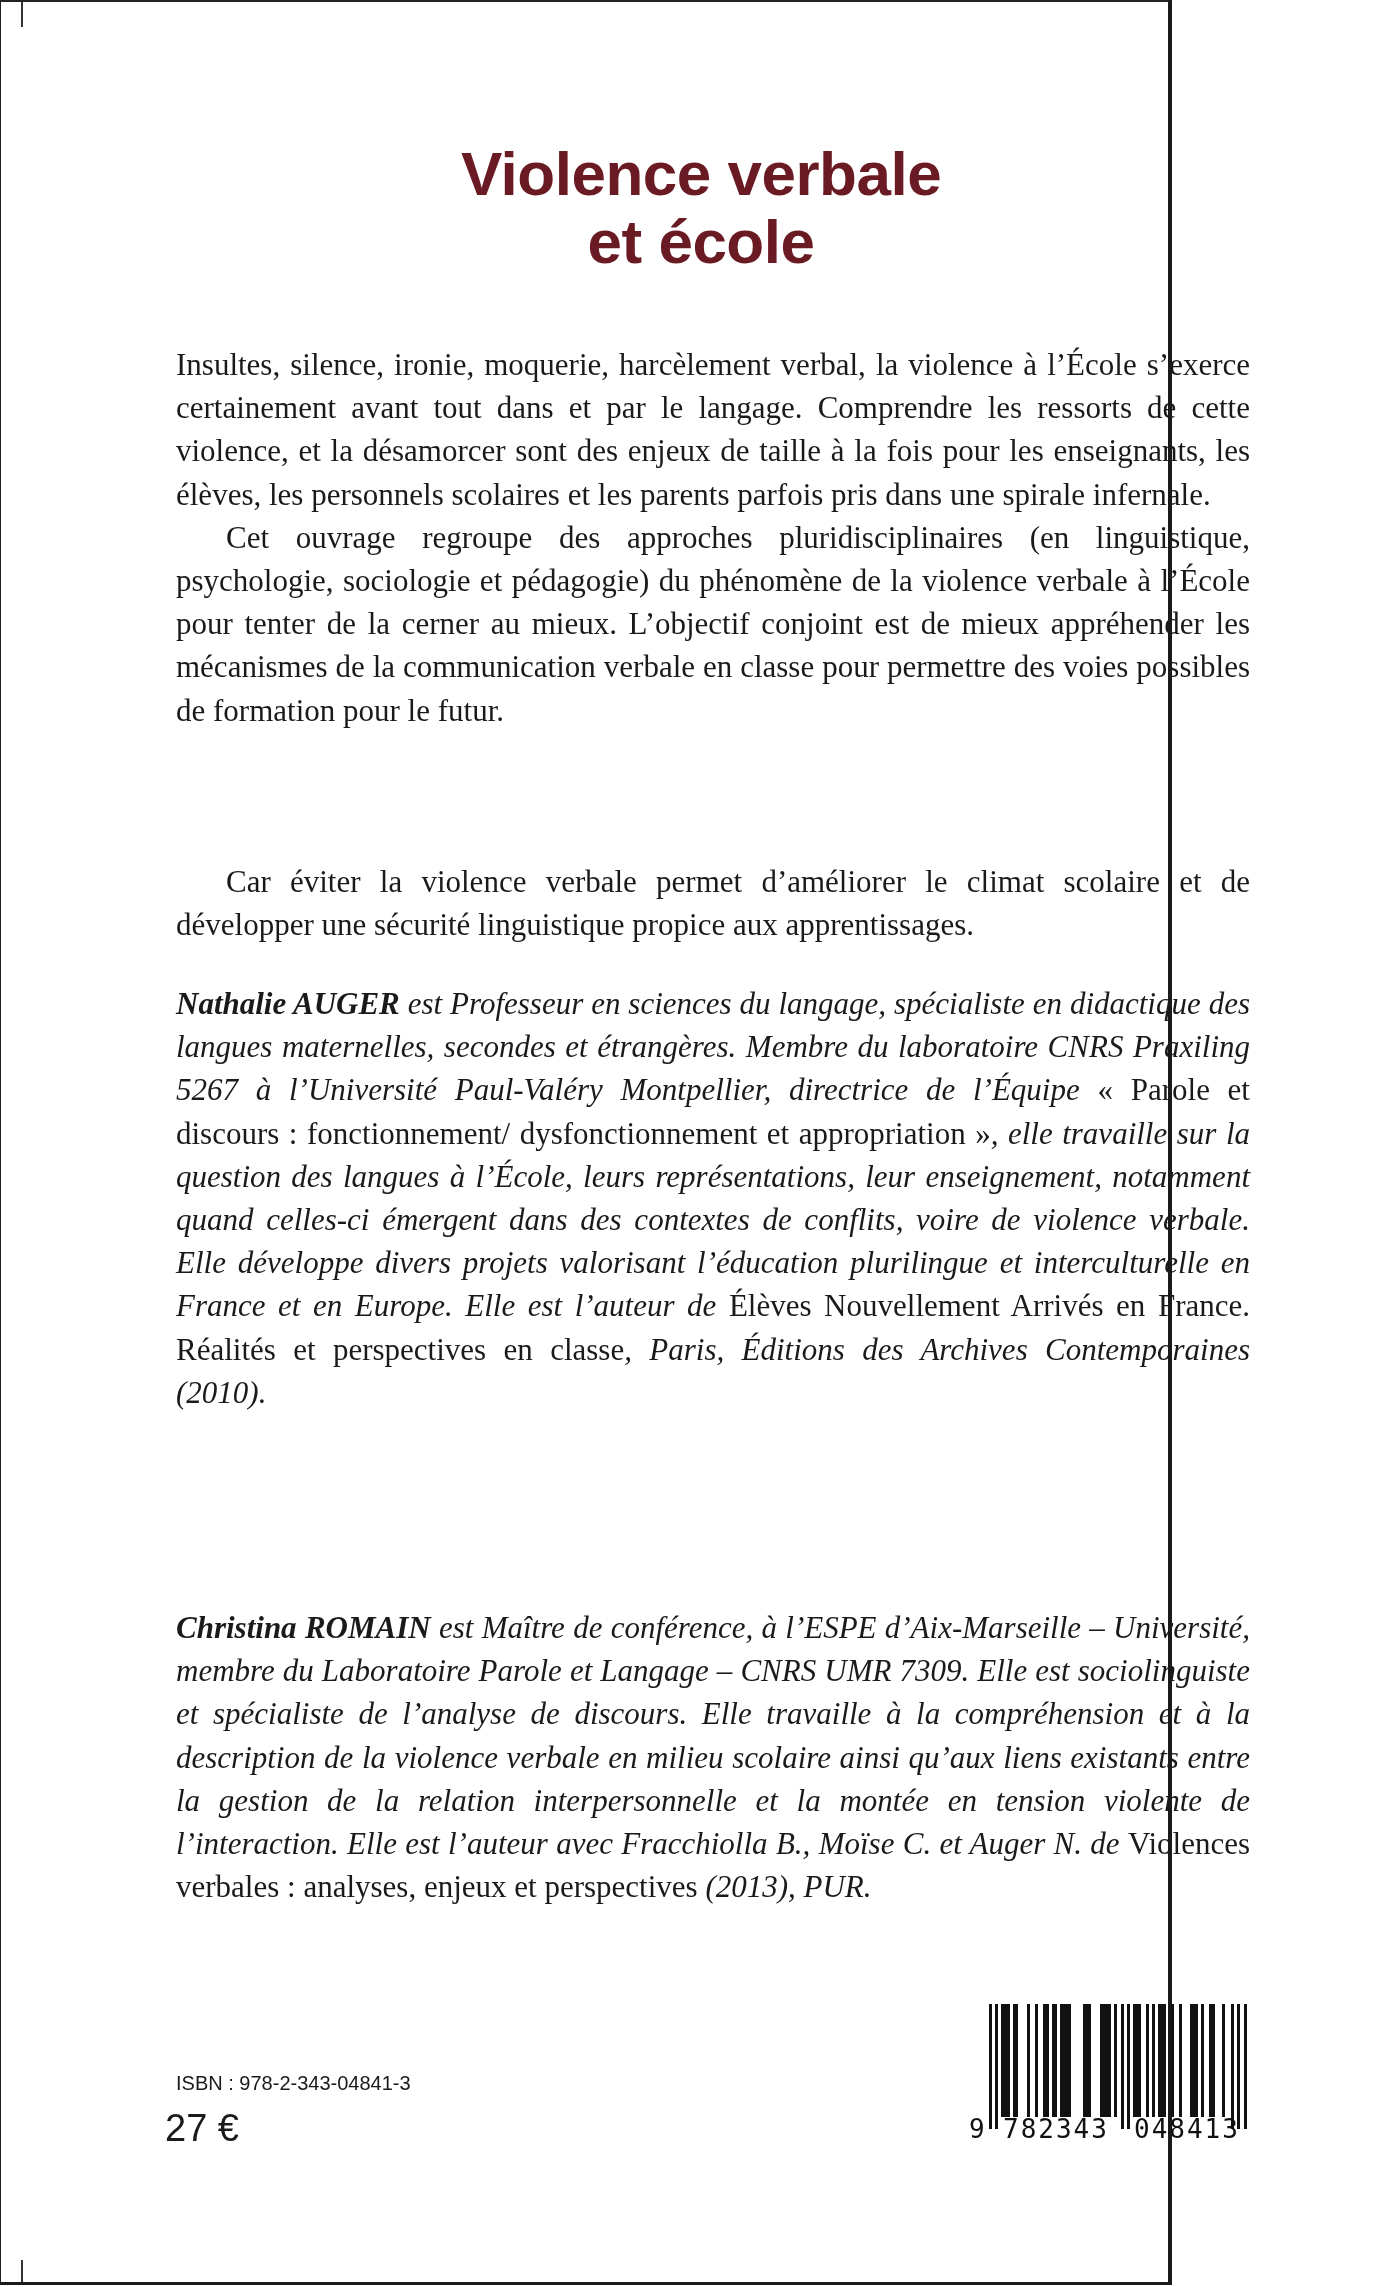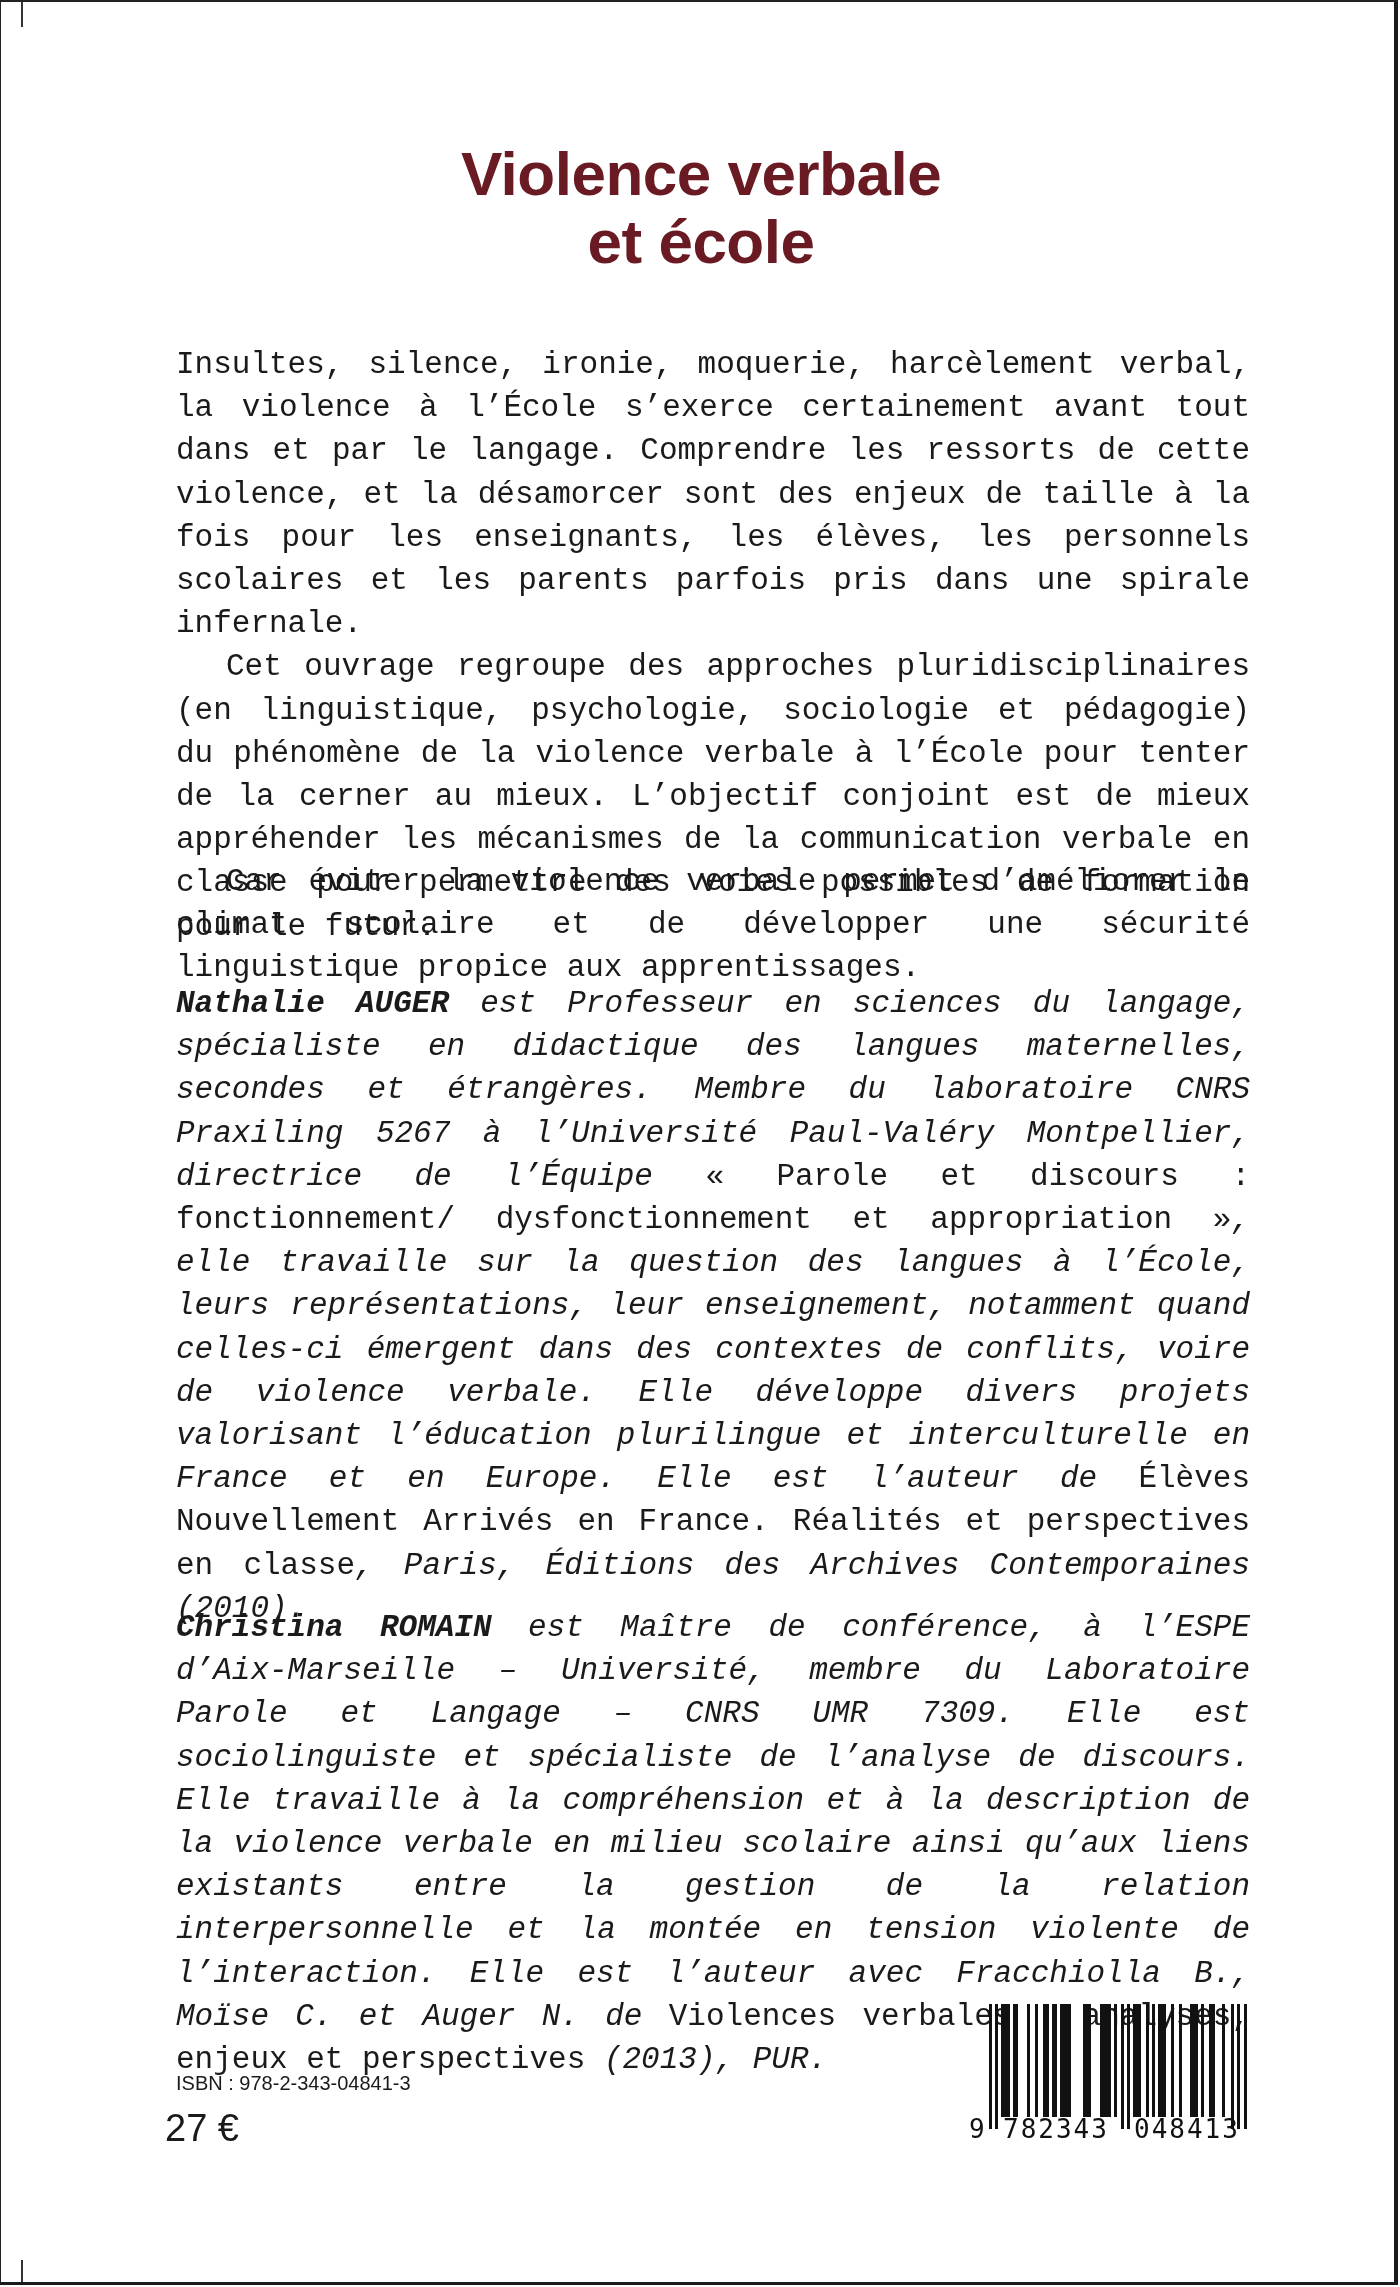--- a/index.html
+++ b/index.html
@@ -1,31 +1,31 @@
 <!DOCTYPE html>
 <html><head>
 <meta charset="utf-8">
 <style>
   html, body { margin: 0; padding: 0; background: #ffffff; }
   body { width: 1400px; height: 2287px; position: relative; overflow: hidden;
          font-family: "Liberation Sans", "DejaVu Sans", sans-serif; color: #1a1a1a; }
-  .page { position: absolute; left: 0; top: 0; width: 1398px; height: 2285px;
+  .page { position: absolute; left: 0; top: 0; width: 1172px; height: 2285px;
           border: 1px solid #222; border-right: 4px solid #1a1a1a; border-bottom: 3px solid #1a1a1a;
           border-top: 2px solid #222; box-sizing: border-box; }
   .crop-mark { position: absolute; width: 2px; background: #333; }
   .crop-tl { left: 20px; top: 0; height: 25px; }
   .crop-bl { left: 20px; bottom: 0; height: 22px; }
 
   .title { position: absolute; left: 0; top: 138px; width: 1400px; text-align: center;
            color: #6a1a22; font-weight: bold; font-size: 62px; line-height: 68px;
            font-family: "Liberation Sans", sans-serif; letter-spacing: -0.5px; }
   .title div { margin: 0; }
 
   .body { position: absolute; left: 175px; width: 1074px; font-size: 31px; line-height: 43.2px;
-          text-align: justify; font-family: Liberation Mono, monospace; color: #1a1a1a; }
+          text-align: justify; font-family: Liberation Serif, serif; color: #1a1a1a; }
   .body p { margin: 0; }
   .indent { text-indent: 50px; }
   .intro { top: 341px; }
   .closing { top: 858px; }
   .bio1 { top: 980px; }
   .bio2 { top: 1604px; }
   .it { font-style: italic; }
   .bname { font-weight: bold; font-style: italic; }
 
   .credits { position: absolute; left: 175px; top: 1940px; font-size: 29px; line-height: 38px;

